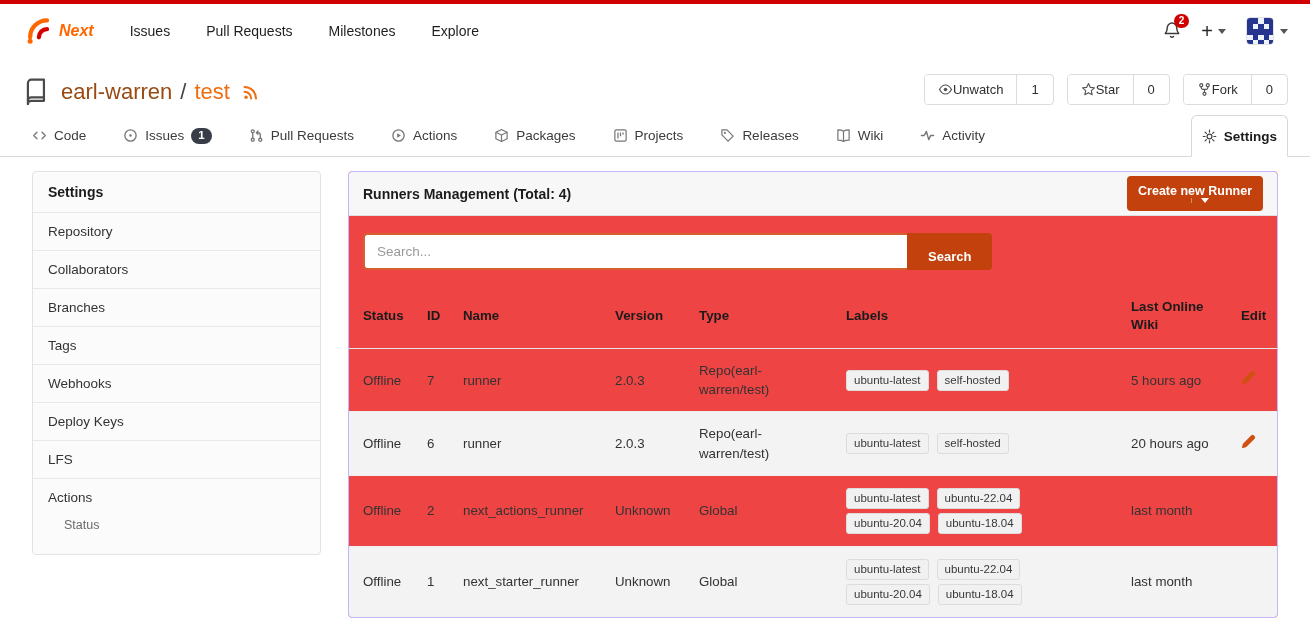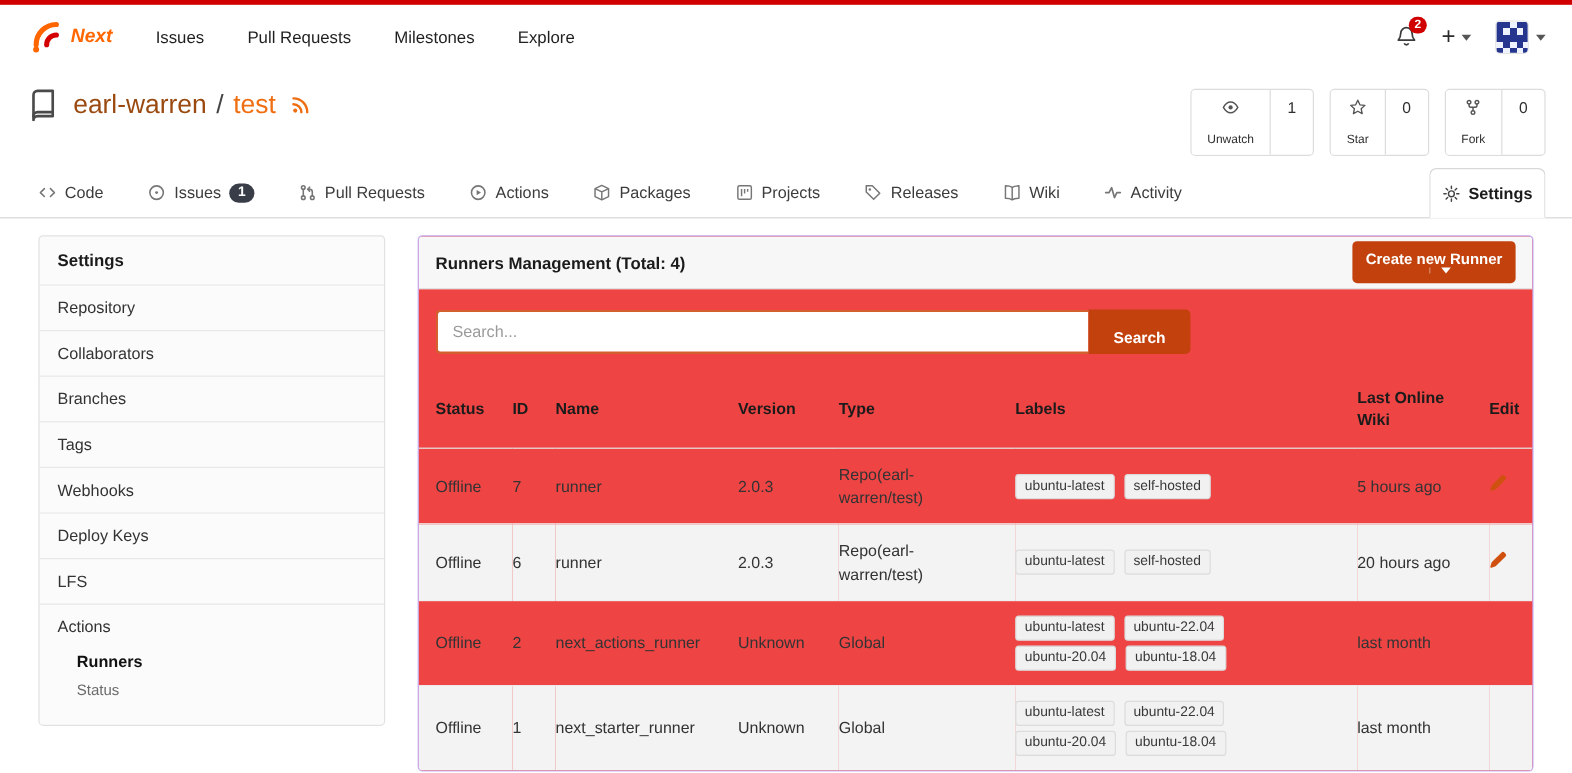--- a/index.html
+++ b/index.html
@@ -26,30 +26,30 @@
     position:absolute; top:-7px; right:-8px; background:#d10000; color:#fff;
     font-size:10px; font-weight:700; border-radius:9px; padding:1px 5px; line-height:12px;
   }
   .plus-menu { display:flex; align-items:center; gap:5px; cursor:pointer; }
   .plus-glyph { font-size:20px; font-weight:400; color:#2a2a2a; line-height:1; }
   .caret-down { width:0; height:0; border-left:4px solid transparent; border-right:4px solid transparent; border-top:5px solid #555; }
   .avatar-menu { display:flex; align-items:center; gap:6px; cursor:pointer; }
   .avatar { width:28px; height:28px; border-radius:4px; overflow:hidden; border:1px solid #e2e2e2; }
 
   
-  .repo-header { display:flex; align-items:flex-start; padding:16px 22px 10px 22px; }
+  .repo-header { display:flex; align-items:flex-end; padding:16px 22px 10px 22px; }
   .repo-title { display:flex; align-items:center; gap:8px; margin-left:12px; font-size:22px; }
   .repo-owner { color:#9a4a10; text-decoration:none; cursor:pointer; }
   .repo-sep { color:#444; }
   .repo-name { color:#f06e12; text-decoration:none; cursor:pointer; }
   .repo-actions { margin-left:auto; display:flex; gap:13px; }
   .btn-group { display:flex; border:1px solid #dcdcdc; border-radius:4px; overflow:hidden; background:#fff; }
   .btn-seg {
-    display:flex; align-items:center; gap:14px; padding:7px 13px;
-    font-size:10px; color:#2e2e2e; cursor:pointer; background:#fff;flex-direction:column;
+    display:flex; align-items:center; gap:0; padding:7px 13px;
+    font-size:13px; color:#2e2e2e; cursor:pointer; background:#fff;
   }
   .btn-count { padding:7px 14px; border-left:1px solid #dcdcdc; font-size:13px; color:#2e2e2e; cursor:pointer; }
 
   
   .tabs {
     display:flex; align-items:stretch; padding:0 22px; border-bottom:1px solid #d8d8d8;
     height:42px;
   }
   .tab {
     display:flex; align-items:center; gap:7px; padding:0 10px; margin-right:17px;
@@ -356,21 +356,20 @@
     <div class="sidebar-header">Settings</div>
     <div class="sidebar-item">Repository</div>
     <div class="sidebar-item">Collaborators</div>
     <div class="sidebar-item">Branches</div>
     <div class="sidebar-item">Tags</div>
     <div class="sidebar-item">Webhooks</div>
     <div class="sidebar-item">Deploy Keys</div>
     <div class="sidebar-item">LFS</div>
     <div class="sidebar-group">
       <div class="sidebar-group-title">Actions</div>
-      <div class="sidebar-subitem-active">Runners</div>
       <div class="sidebar-subitem">Status</div>
     </div>
   </div>
 
   <div class="main-card">
     <div class="card-header">
       <span class="card-title">Runners Management (Total: 4)</span>
       <button class="btn-primary">
         <span>Create new Runner</span>
         <span class="divider-caret">

